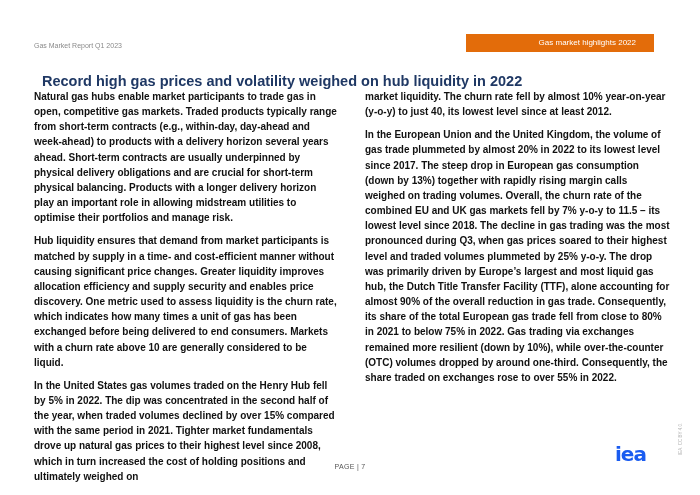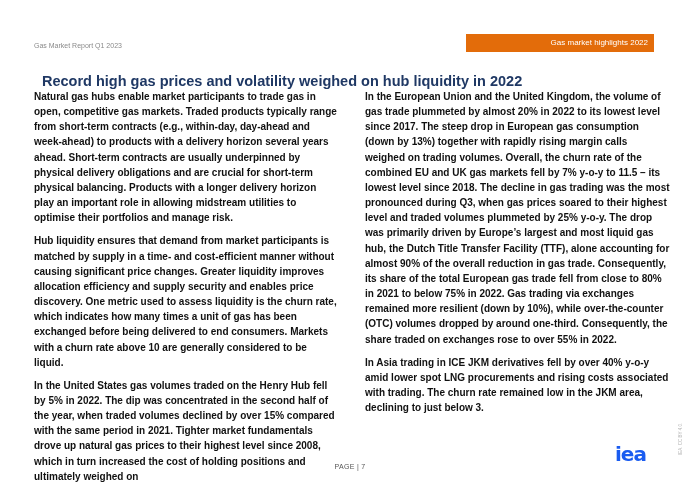--- a/index.html
+++ b/index.html
@@ -1,18 +1,18 @@
 <!DOCTYPE html>
 <html><head>
 <meta charset="utf-8">
 <style>
   html, body { margin:0; padding:0; background:#ffffff; }
   body { width:700px; height:495px; position:relative; overflow:hidden; font-family:"Liberation Sans", sans-serif; color:#1a1a1a; }
   .hdr-left { position:absolute; left:34px; top:42px; font-size:7px; color:#8a8a8a; }
-  .hdr-right { position:absolute; left:466px; top:34px; width:188px; height:18px; background:#e36c0a; color:#fff; font-size:8px; text-align:right; padding-right:6px; box-sizing:border-box; line-height:18px; }
+  .hdr-right { position:absolute; left:466px; top:34px; width:188px; height:18px; background:#e36c0a; color:#fff; font-size:8px; text-align:right; padding-right:18px; box-sizing:border-box; line-height:18px; }
   .title { position:absolute; left:34px; top:65px; font-size:14.5px; font-weight:bold; color:#1f3864; margin:8px; white-space:nowrap; }
   .col { position:absolute; top:89px; width:305px; font-size:10px; line-height:15.15px; color:#111;font-weight:bold; }
   .col p { margin:0 0 8px 0; }
   .col-left { left:34px; }
   .col-right { left:365px; }
   .pager { position:absolute; top:463px; left:0; width:700px; text-align:center; font-size:7px; color:#555; letter-spacing:0.3px; }
   .logo { position:absolute; left:615px; top:442px; font-size:20px; font-weight:bold; color:#1a5cf0; letter-spacing:-1px; font-family:"DejaVu Sans", sans-serif; }
   .rot { position:absolute; left:678px; top:455px; font-size:4.5px; color:#b5b5b5; transform:rotate(-90deg); transform-origin:left top; white-space:nowrap; }
 </style>
 </head>
@@ -23,19 +23,19 @@
 
 <h1 class="title">Record high gas prices and volatility weighed on hub liquidity in 2022</h1>
 
 <div class="col col-left">
   <p>Natural gas hubs enable market participants to trade gas in open, competitive gas markets. Traded products typically range from short-term contracts (e.g., within-day, day-ahead and week-ahead) to products with a delivery horizon several years ahead. Short-term contracts are usually underpinned by physical delivery obligations and are crucial for short-term physical balancing. Products with a longer delivery horizon play an important role in allowing midstream utilities to optimise their portfolios and manage risk.</p>
   <p>Hub liquidity ensures that demand from market participants is matched by supply in a time- and cost-efficient manner without causing significant price changes. Greater liquidity improves allocation efficiency and supply security and enables price discovery. One metric used to assess liquidity is the churn rate, which indicates how many times a unit of gas has been exchanged before being delivered to end consumers. Markets with a churn rate above 10 are generally considered to be liquid.</p>
   <p>In the United States gas volumes traded on the Henry Hub fell by 5% in 2022. The dip was concentrated in the second half of the year, when traded volumes declined by over 15% compared with the same period in 2021. Tighter market fundamentals drove up natural gas prices to their highest level since 2008, which in turn increased the cost of holding positions and ultimately weighed on</p>
 </div>
 
 <div class="col col-right">
+  <p>market liquidity. The churn rate fell by almost 10% year-on-year (y-o-y) to just 40, its lowest level since at least 2012.</p>
   <p>In the European Union and the United Kingdom, the volume of gas trade plummeted by almost 20% in 2022 to its lowest level since 2017. The steep drop in European gas consumption (down by 13%) together with rapidly rising margin calls weighed on trading volumes. Overall, the churn rate of the combined EU and UK gas markets fell by 7% y-o-y to 11.5 – its lowest level since 2018. The decline in gas trading was the most pronounced during Q3, when gas prices soared to their highest level and traded volumes plummeted by 25% y-o-y. The drop was primarily driven by Europe’s largest and most liquid gas hub, the Dutch Title Transfer Facility (TTF), alone accounting for almost 90% of the overall reduction in gas trade. Consequently, its share of the total European gas trade fell from close to 80% in 2021 to below 75% in 2022. Gas trading via exchanges remained more resilient (down by 10%), while over-the-counter (OTC) volumes dropped by around one-third. Consequently, the share traded on exchanges rose to over 55% in 2022.</p>
-  <p>In Asia trading in ICE JKM derivatives fell by over 40% y-o-y amid lower spot LNG procurements and rising costs associated with trading. The churn rate remained low in the JKM area, declining to just below 3.</p>
 </div>
 
 <div class="pager">PAGE | 7</div>
 <div class="logo">iea</div>
 <div class="rot">IEA. CC BY 4.0.</div>
 
 </body></html>

